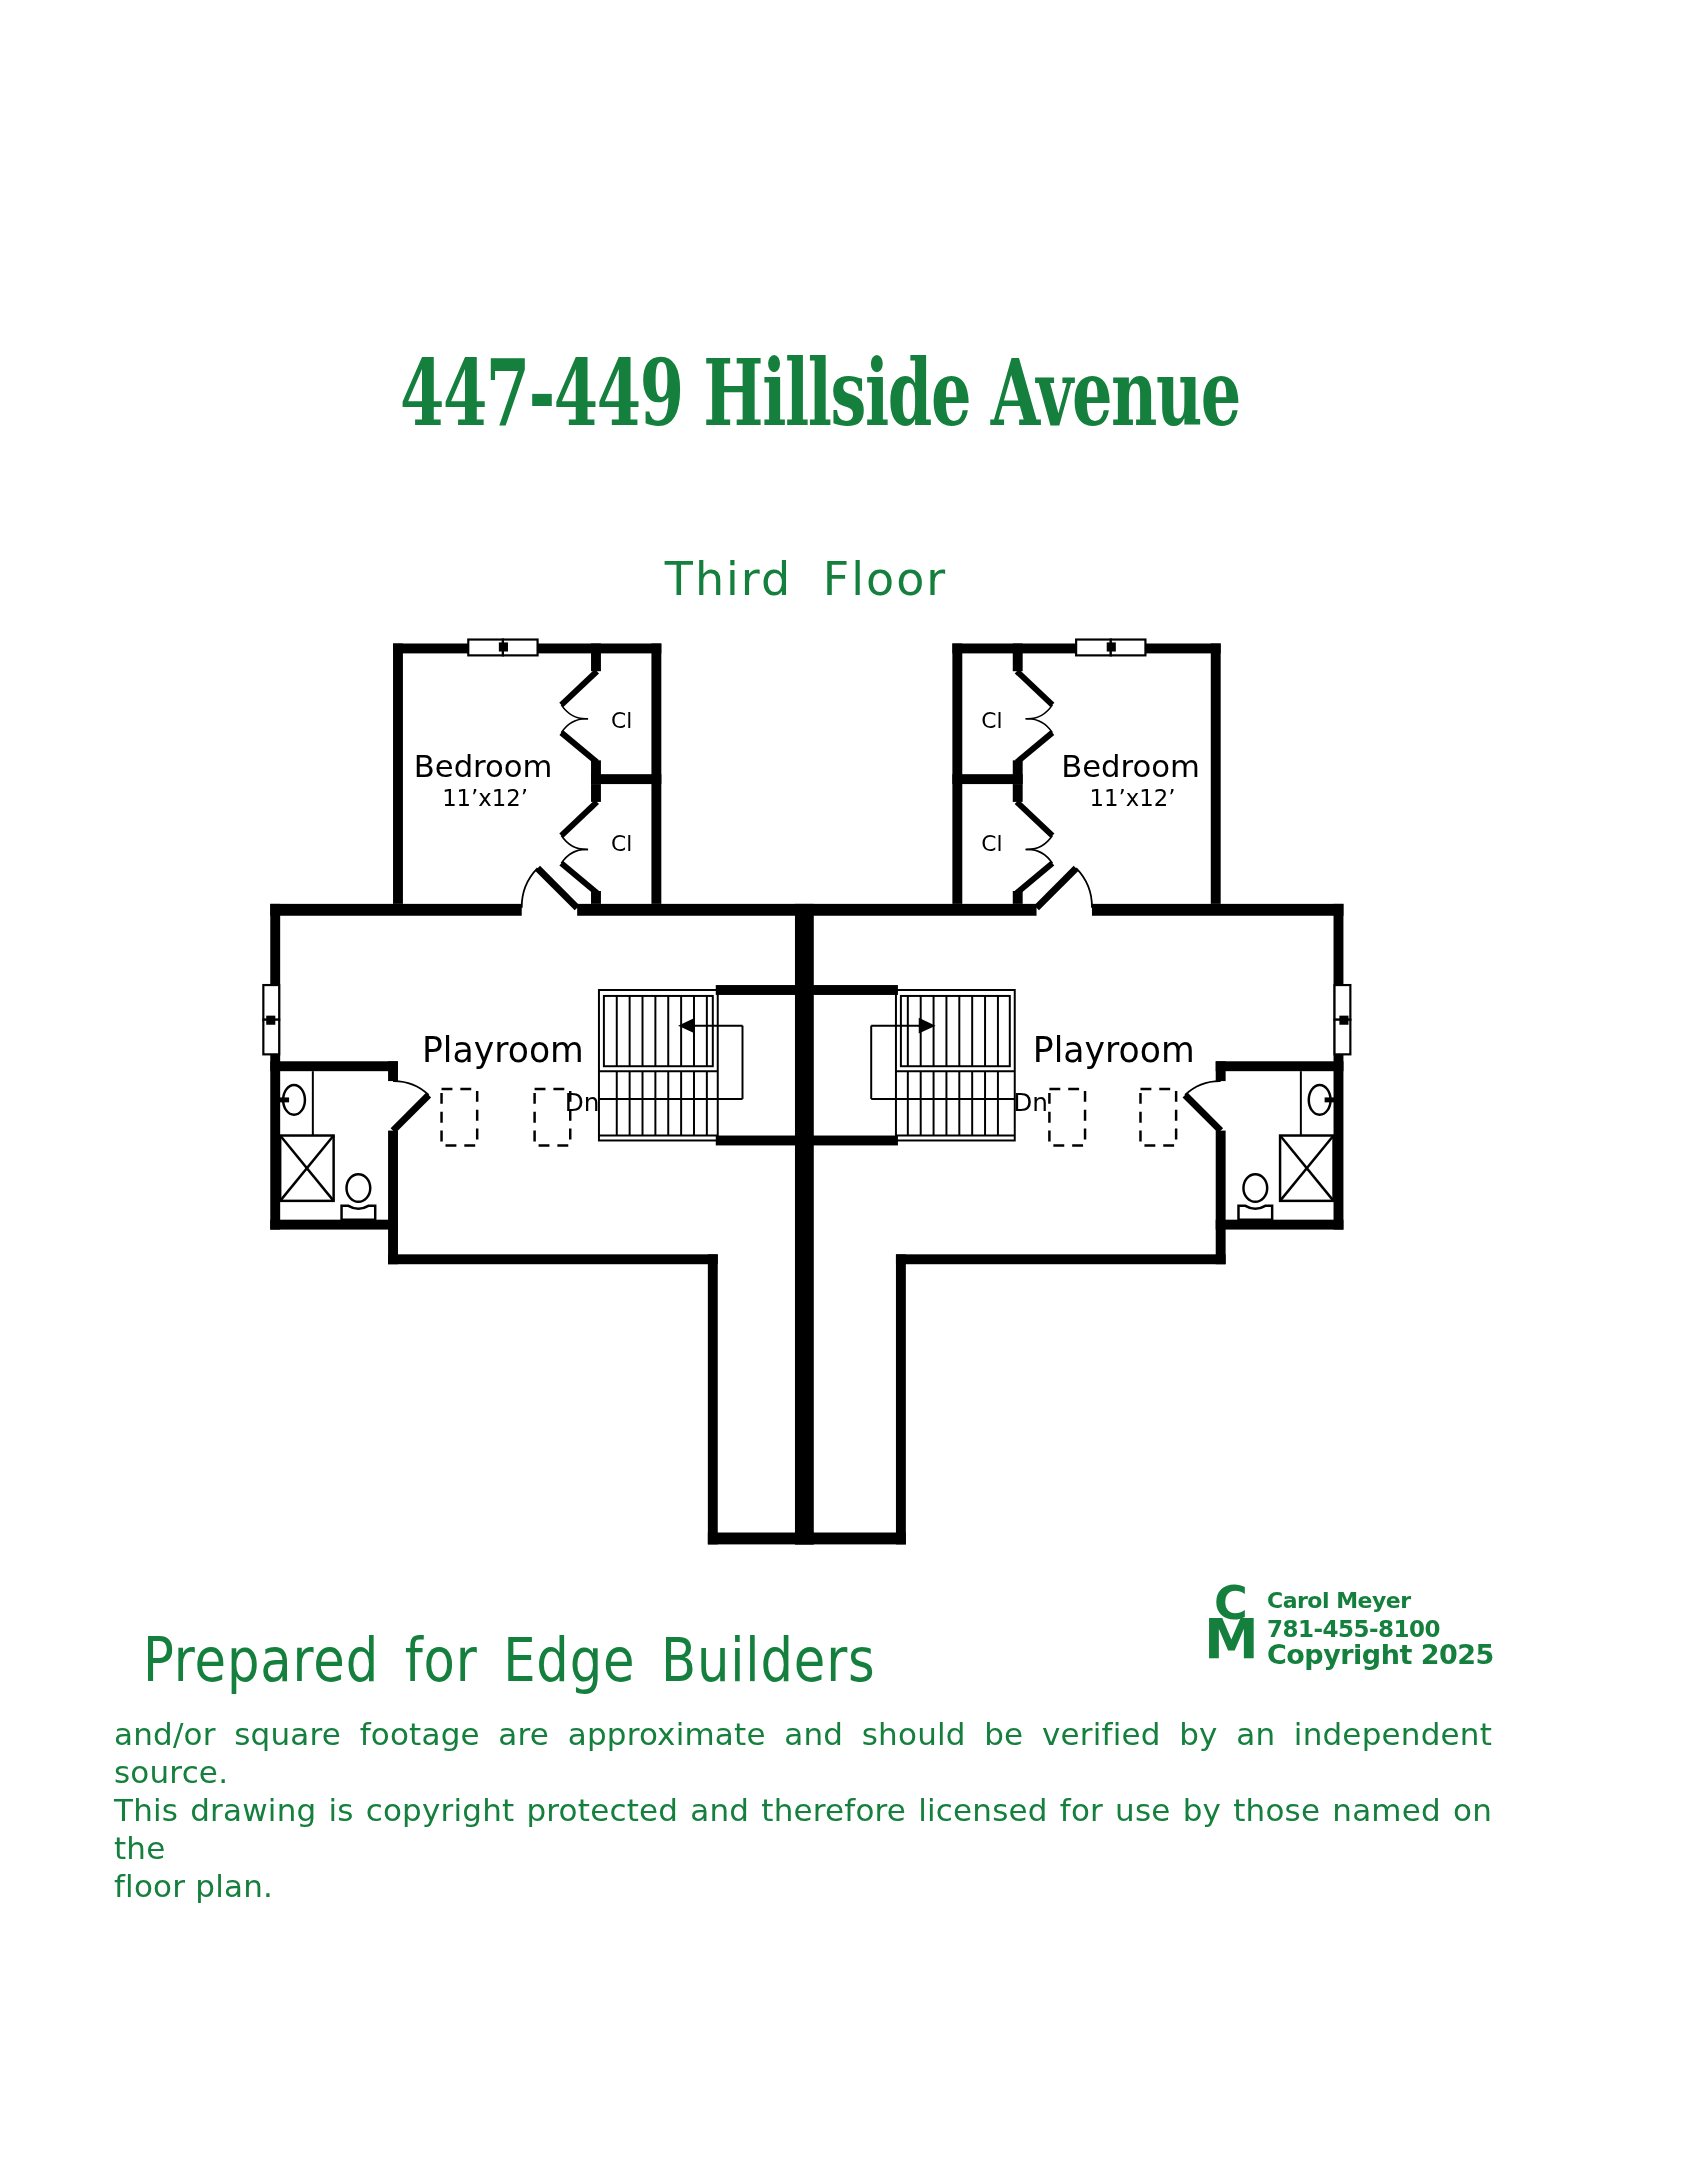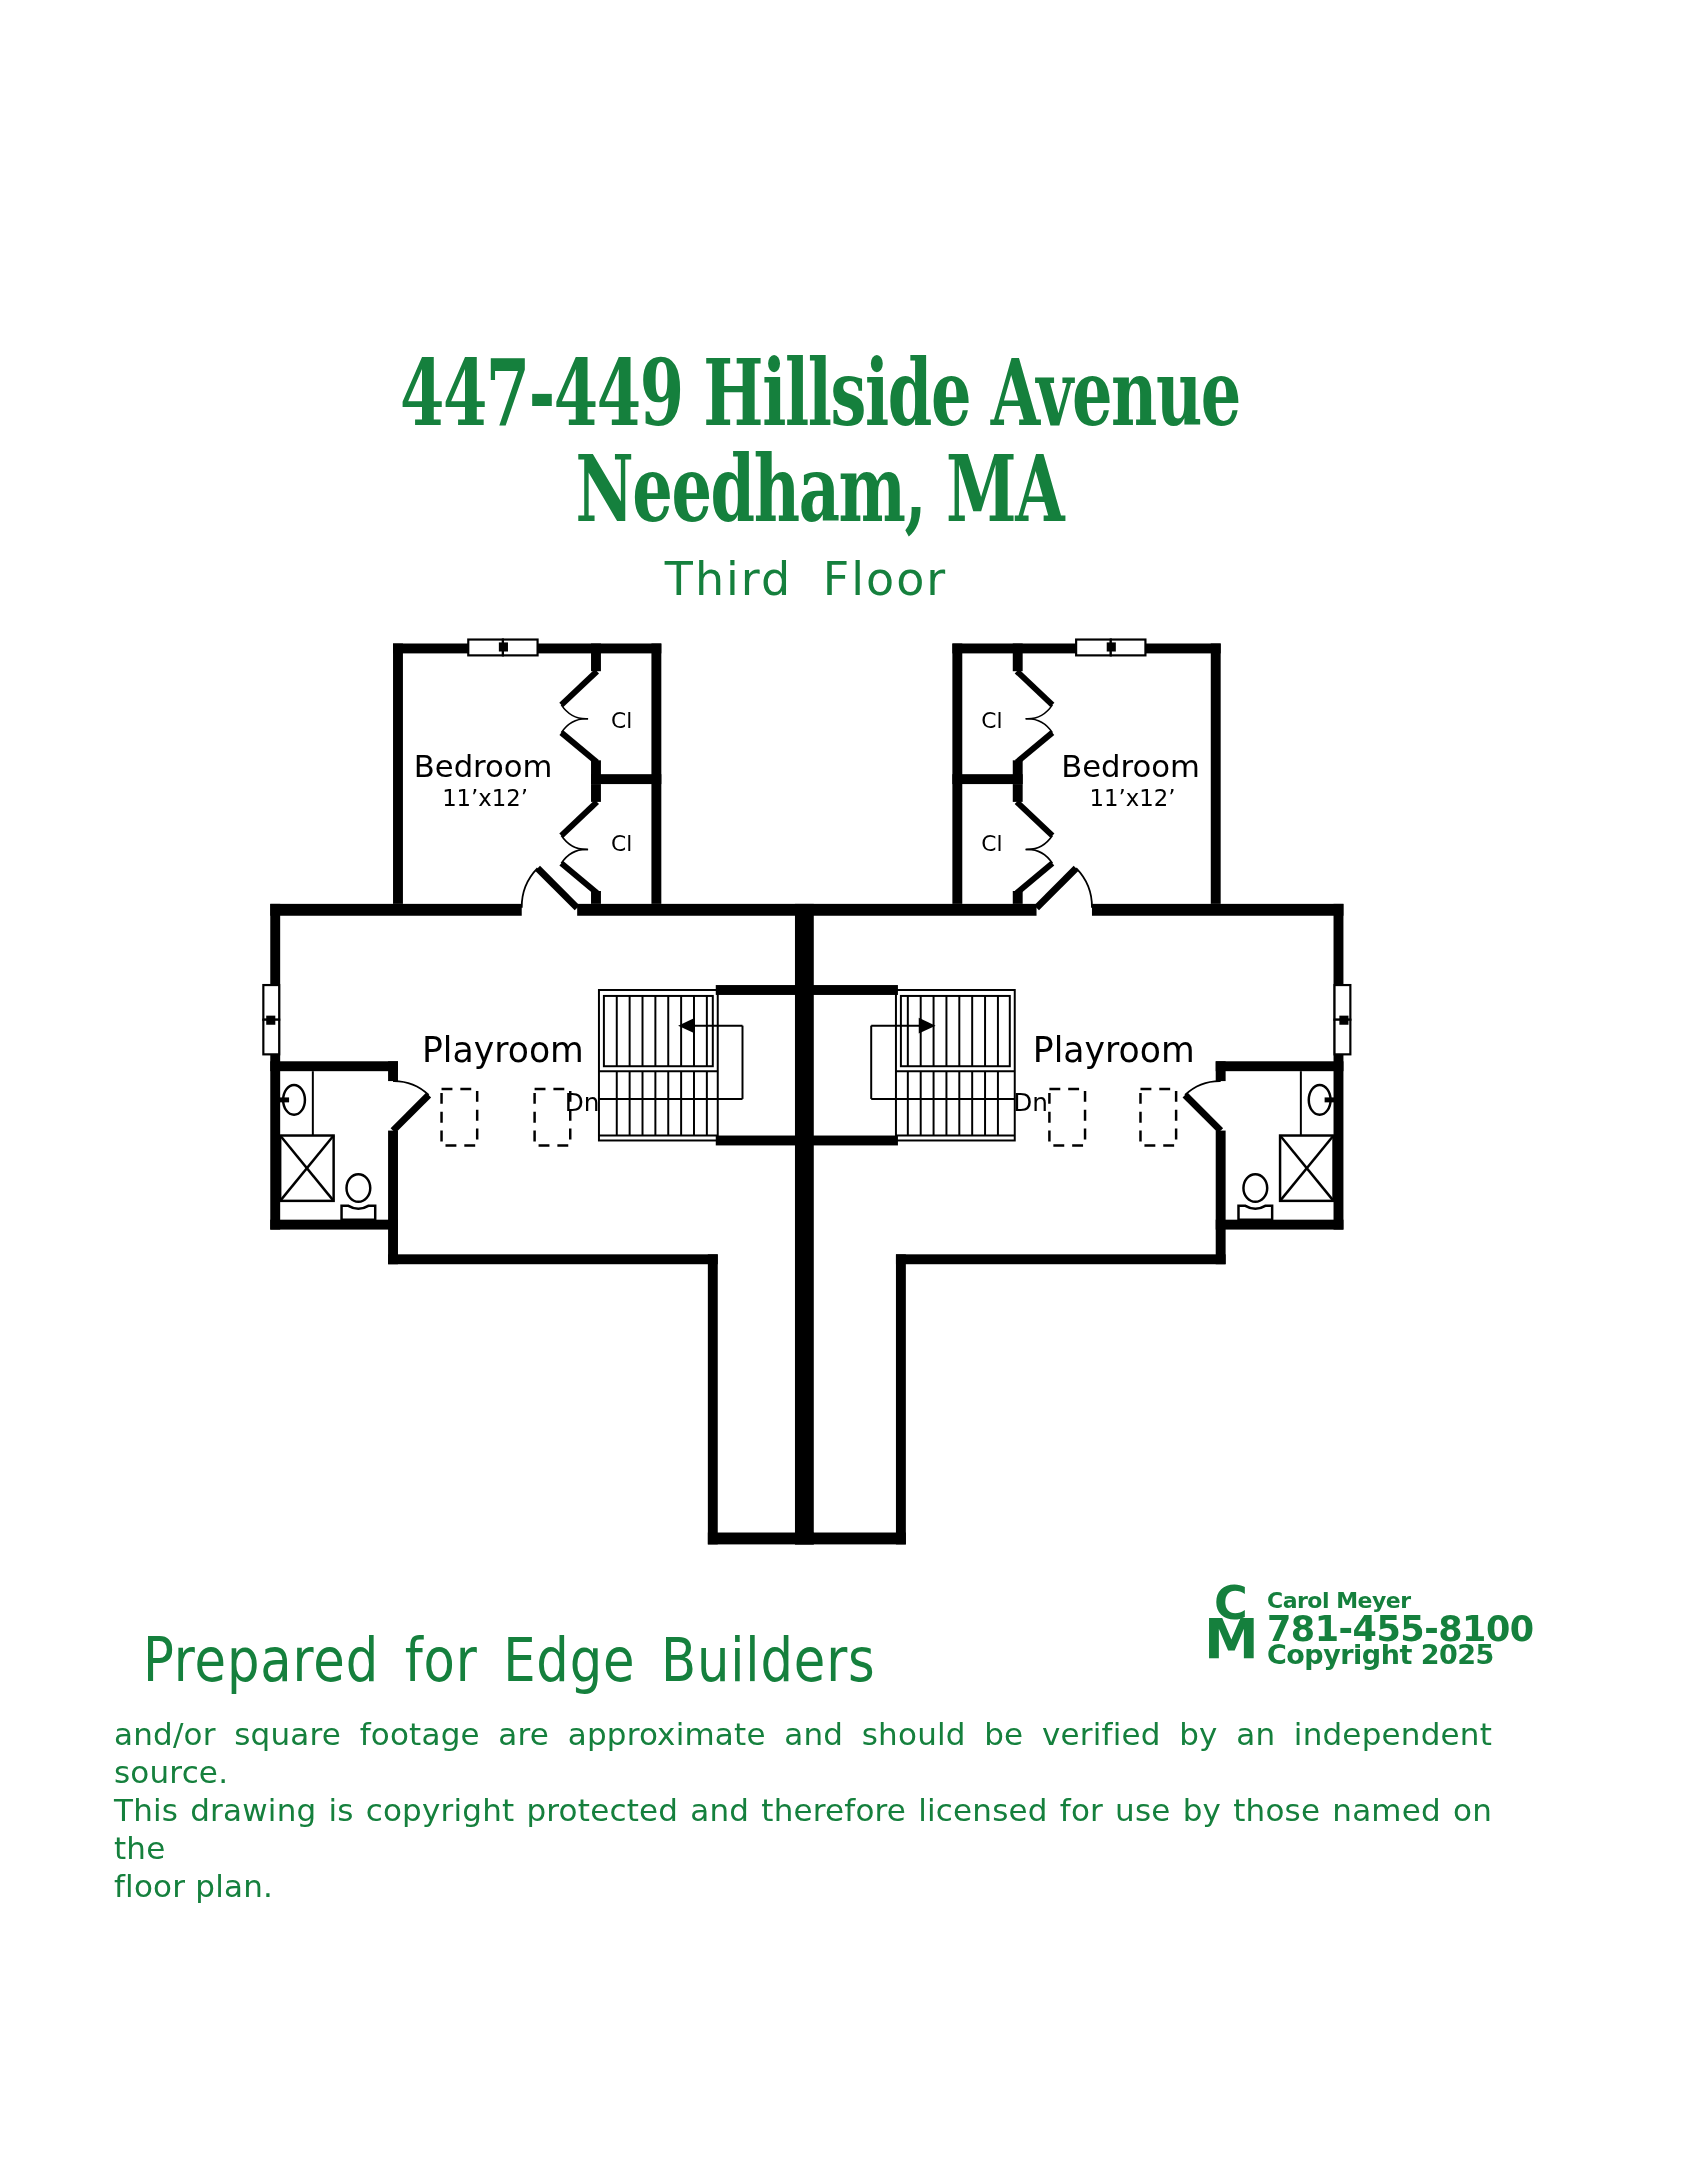--- a/index.html
+++ b/index.html
@@ -55,38 +55,37 @@
     font-weight:bold;line-height:1;
   }
   .logo .mono .c{font-size:46px;display:block;margin-left:10px;letter-spacing:-2px;}
   .logo .mono .m{font-size:55px;display:block;margin-top:-14px;letter-spacing:-2px;}
   .logo .coltext{
     position:absolute;left:63px;top:6px;
     font-weight:bold;white-space:nowrap;
     letter-spacing:-0.5px;
   }
   .logo .name{font-size:22px;line-height:30px;}
-  .logo .phone{font-size:35px;line-height:26px;}
+  .logo .phone{font-size:23px;line-height:26px;}
   .logo .copyright{font-size:27px;line-height:26px;}
   .disclaimer{
     position:absolute;left:114px;top:1715px;width:1378px;
     font-size:31px;line-height:38px;
     letter-spacing:0.2px;
   }
   .disclaimer .jline{text-align:justify;text-align-last:justify;}
   .disclaimer .lastline{text-align:left;}
 </style>
 </head>
 <body>
 
 <div class="page">
 
   <div class="title-block">
     <div><span class="title-line">447-449 Hillside Avenue</span></div>
-    <div class="title-line2-wrap"><span class="title-line">Needham, MA</span></div>
   </div>
   <div class="subtitle">Third Floor</div>
 
   <svg class="plan-svg" width="1683" height="2178" viewBox="0 0 1700 2200">
 
     <g fill="#000000">
 
       <rect x="273" y="913" width="254" height="12"></rect>
       <rect x="583" y="913" width="464" height="12"></rect>
       <rect x="1103" y="913" width="254" height="12"></rect>

